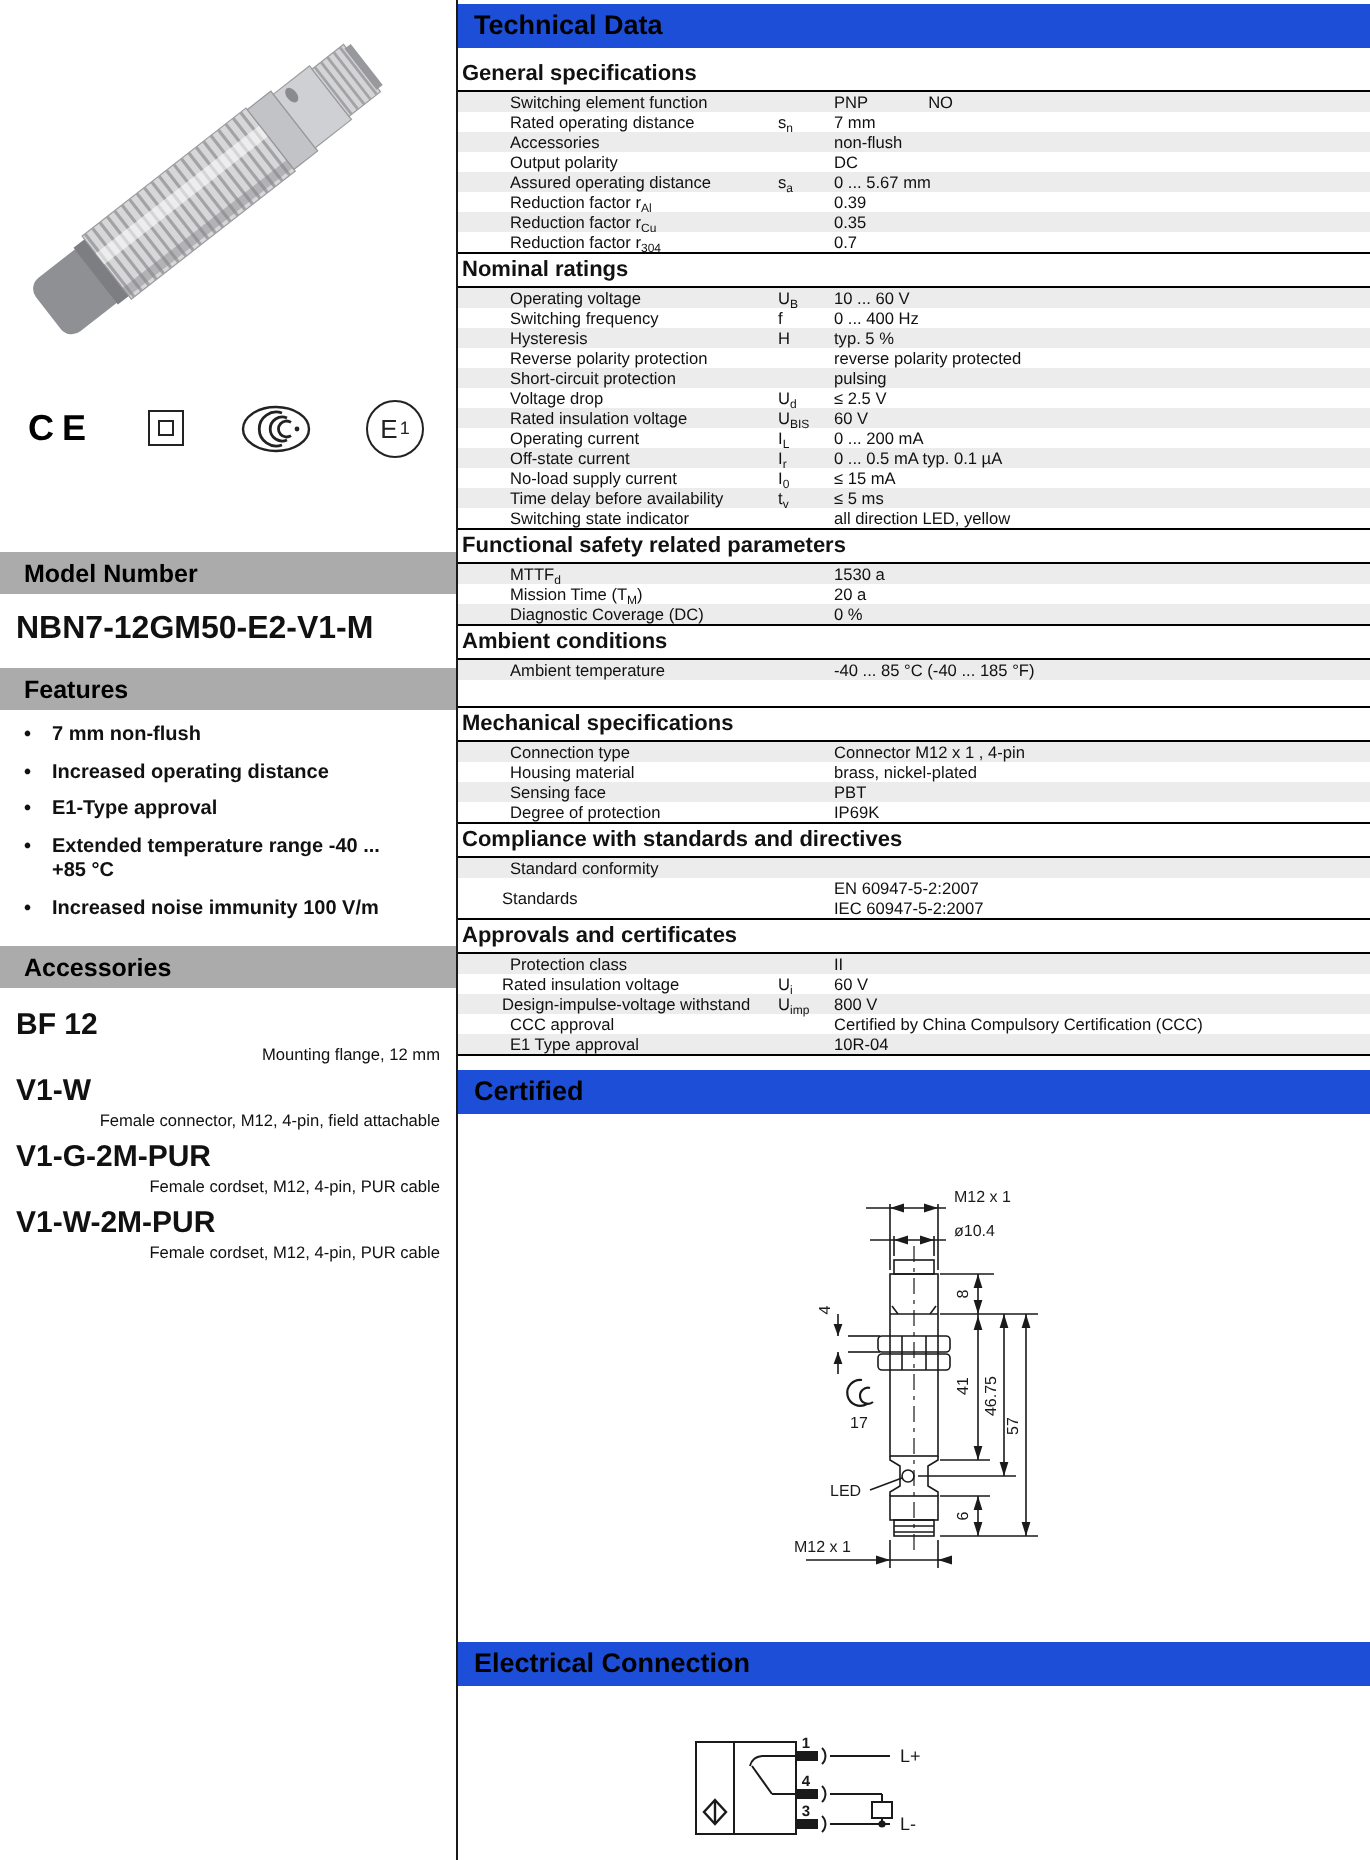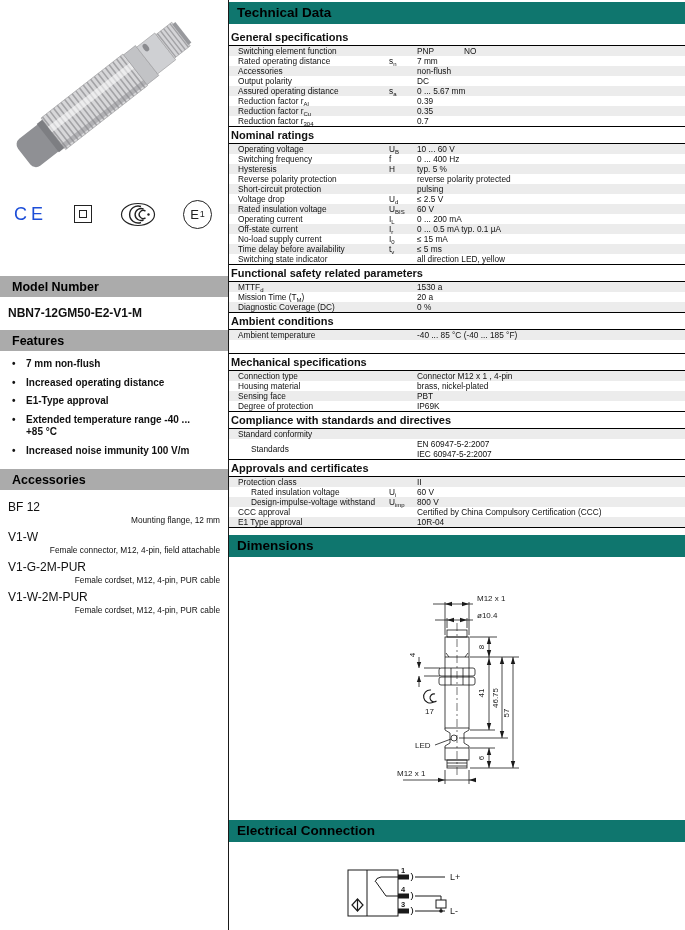--- a/index.html
+++ b/index.html
@@ -6,44 +6,44 @@
   body{
     width:685px;height:930px;background:#ffffff;color:#111;
     font-family:"Liberation Sans", sans-serif;overflow:hidden;position:relative;
     -webkit-font-smoothing:antialiased;
   }
   .page{display:flex;width:685px;height:930px;}
   
   .left-col{width:229px;border-right:1px solid #1a1a1a;box-sizing:border-box;flex:0 0 229px;}
   .photo-area{height:196px;position:relative;}
   .certs{display:flex;align-items:center;justify-content:space-between;padding:0 16px 0 14px;height:36px;}
-  .ce-mark{font-size:18px;letter-spacing:4px;color:#1d4ed8;font-weight:400;}
+  .ce-mark{font-size:18px;letter-spacing:4px;color:#000000;font-weight:700;}
   .sq-outer{width:16px;height:16px;border:1.6px solid #222;display:flex;align-items:center;justify-content:center;}
   .sq-inner{width:6px;height:6px;border:1.6px solid #222;}
   .e1-mark{width:27px;height:27px;border:1.6px solid #222;border-radius:50%;display:flex;align-items:center;justify-content:center;font-size:13px;color:#222;}
   .e1-mark .sub1{font-size:9px;margin-left:1px;}
   .gray-bar{background:#ababab;font-weight:bold;font-size:12.5px;padding:4px 0 3px 12px;color:#000;}
   .model-section{margin-top:44px;}
-  .model-value{font-weight:bold;font-size:12px;padding:9px 8px 10px 8px;}
+  .model-value{font-weight:bold;font-size:16px;padding:9px 8px 10px 8px;}
   .features-list{padding:7px 10px 6px 10px;}
   .feature-item{display:flex;font-weight:bold;font-size:10px;line-height:1.25;margin-bottom:6px;}
   .feature-item .bullet{flex:0 0 14px;padding-left:2px;}
   .feature-item .ftext{flex:1;padding-right:14px;}
   .acc-list{padding:5px 8px 0 8px;}
-  .acc-name{font-weight:normal;font-size:12px;margin-top:5px;}
+  .acc-name{font-weight:bold;font-size:15px;margin-top:5px;}
   .acc-desc{font-size:8.3px;margin-top:1px;color:#111;text-align:right;}
   
   .right-col{flex:1;padding-top:2px;min-width:0;}
-  .main-bar{background:#0f766e;font-weight:bold;font-size:13.5px;padding:3px 0 4px 8px;color:#000;}
+  .main-bar{background:#1d4ed8;font-weight:bold;font-size:13.5px;padding:3px 0 4px 8px;color:#000;}
   .tech-sections{margin-top:5px;}
   .t-section-header{font-weight:bold;font-size:11px;padding:2px 0 2px 2px;border-bottom:1px solid #000;}
   .t-rows{border-bottom:1px solid #000;}
   .t-row{display:flex;align-items:center;min-height:10px;font-size:8.3px;line-height:10px;}
   .t-row.odd{background:#ececec;}
-  .t-label{flex:0 0 160px;box-sizing:border-box;padding-left:9px;white-space:nowrap;overflow:hidden;}
+  .t-label{flex:0 0 160px;box-sizing:border-box;padding-left:26px;white-space:nowrap;overflow:hidden;}
   .t-label.ind2{padding-left:22px;}
   .t-sym{flex:0 0 28px;box-sizing:border-box;}
   .t-val{flex:1;white-space:nowrap;overflow:hidden;}
   .t-val .v2{margin-left:30px;}
   sub{font-size:6px;line-height:0;vertical-align:-2px;}
   .t-spacer{height:13px;}
   .dims-section{margin-top:7px;}
   .dims-drawing{margin:16px 0 0 138px;}
   .elec-section{margin-top:8px;}
   .elec-drawing{margin:20px 0 0 98px;}
@@ -341,21 +341,21 @@
           </div>
           <div class="t-row odd">
             <span class="t-label">E1 Type approval</span>
             <span class="t-sym"></span>
             <span class="t-val">10R-04</span>
           </div>
         </div>
       </div>
 
     <div class="dims-section">
-      <div class="main-bar">Dimensions</div>
+      <div class="main-bar">Certified</div>
       <div class="dims-drawing">
         <svg width="300" height="235" viewBox="0 0 300 235">
           <g stroke="#1a1a1a" stroke-width="0.8" fill="none">
 
             <line x1="66" y1="31" x2="106" y2="31"></line>
             <line x1="68" y1="47" x2="106" y2="47"></line>
 
             <line x1="78" y1="29" x2="78" y2="62"></line>
             <line x1="102" y1="29" x2="102" y2="62"></line>
             <line x1="80" y1="45" x2="80" y2="55"></line>

